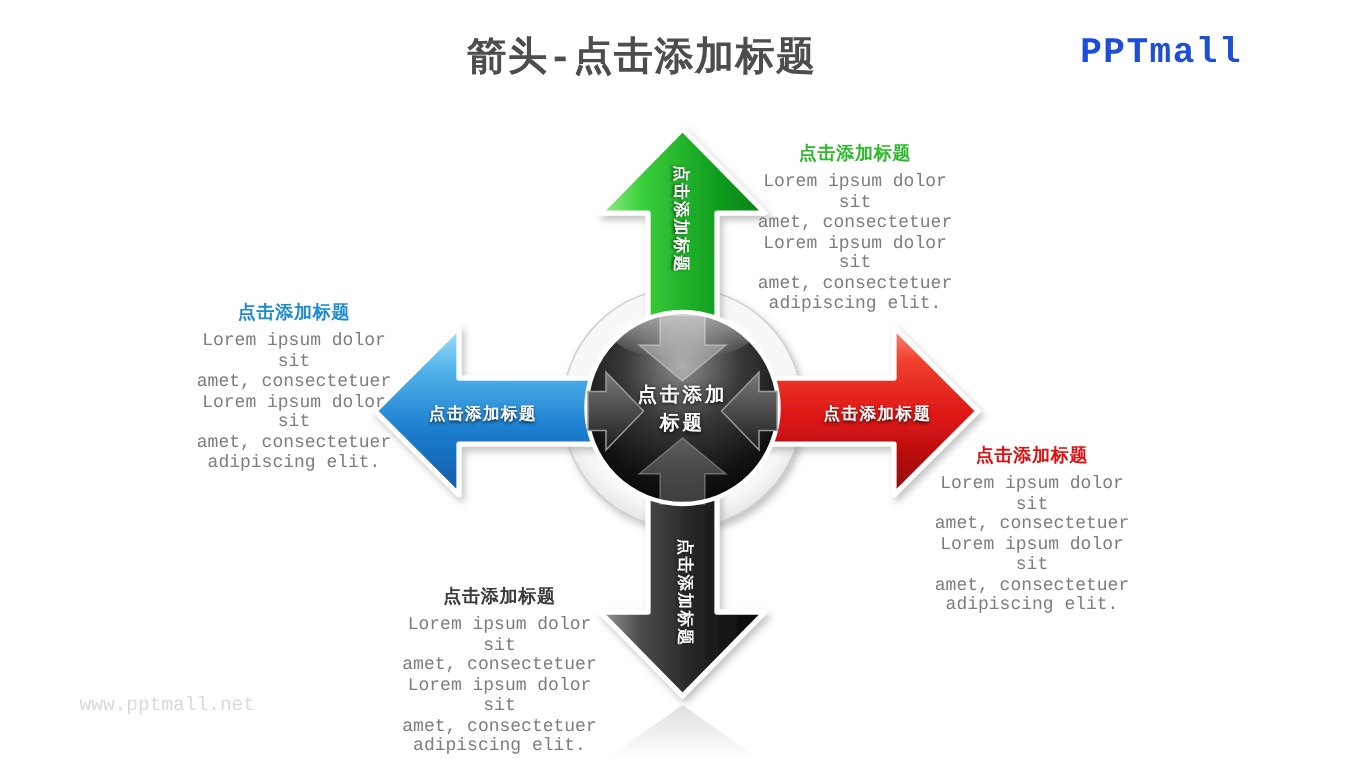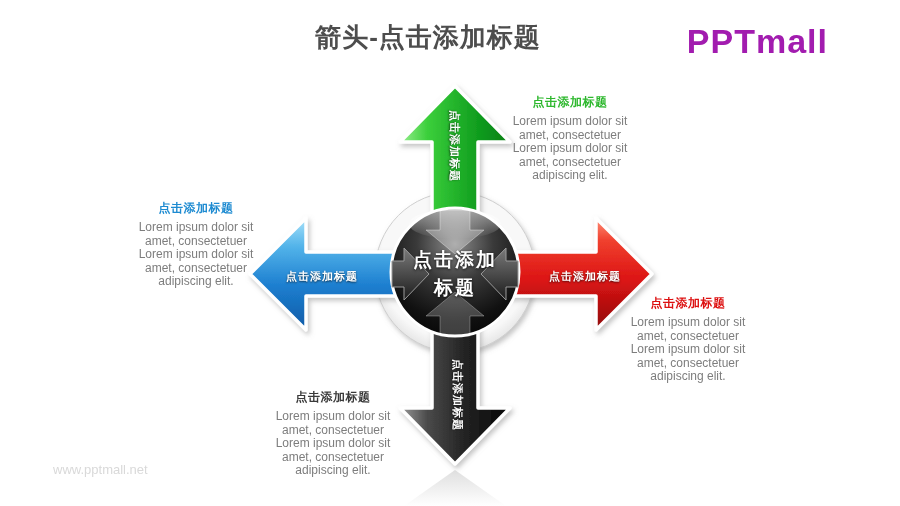--- a/index.html
+++ b/index.html
@@ -2,31 +2,31 @@
 <html><head>
 <meta charset="utf-8">
 <style>
   * { margin: 0; padding: 0; box-sizing: border-box; }
   html, body { background: #fff; }
   .page {
     position: relative;
     width: 856px; height: 506px;
     background: #ffffff;
     overflow: hidden;
-    font-family: Liberation Sans, sans-serif;
+    font-family: Liberation Mono, monospace;
   }
   .page-title {
     position: absolute; top: 20px; left: 0; width: 100%;
     text-align: center;
     font-size: 26px; font-weight: bold; color: #4d4d4d;
     letter-spacing: 1px;
   }
   .brand {
     position: absolute; top: 22px; right: 28px;
-    font-size: 34px; font-weight: bold; color: #a21caf;
+    font-size: 24px; font-weight: bold; color: #1d4ed8;
     letter-spacing: 1px;
   }
   .watermark {
     position: absolute; left: 53px; top: 462px;
     font-size: 13px; color: #d9d9d9;
   }
   svg.diagram { position: absolute; left: 0; top: 0; }
 
   
   .arrow-label {
@@ -39,21 +39,21 @@
   }
   .arrow-label.vert-up   { left: 454px; top: 146px; transform: translate(-50%,-50%) rotate(90deg); }
   .arrow-label.vert-down { left: 457px; top: 395px; transform: translate(-50%,-50%) rotate(90deg); }
   .arrow-label.horiz-left  { left: 322px; top: 276px; }
   .arrow-label.horiz-right { left: 585px; top: 276px; }
 
   .center-label {
     position: absolute; left: 455px; top: 274px;
     transform: translate(-50%, -50%);
     text-align: center;
-    color: #fff; font-weight: bold; font-size: 19px;
+    color: #fff; font-weight: bold; font-size: 13px;
     line-height: 1.45; letter-spacing: 2px;
     text-shadow: 0 1px 3px rgba(0,0,0,.8);
   }
 
   
   .block {
     position: absolute; width: 134px;
     text-align: center;
   }
   .block .h {

